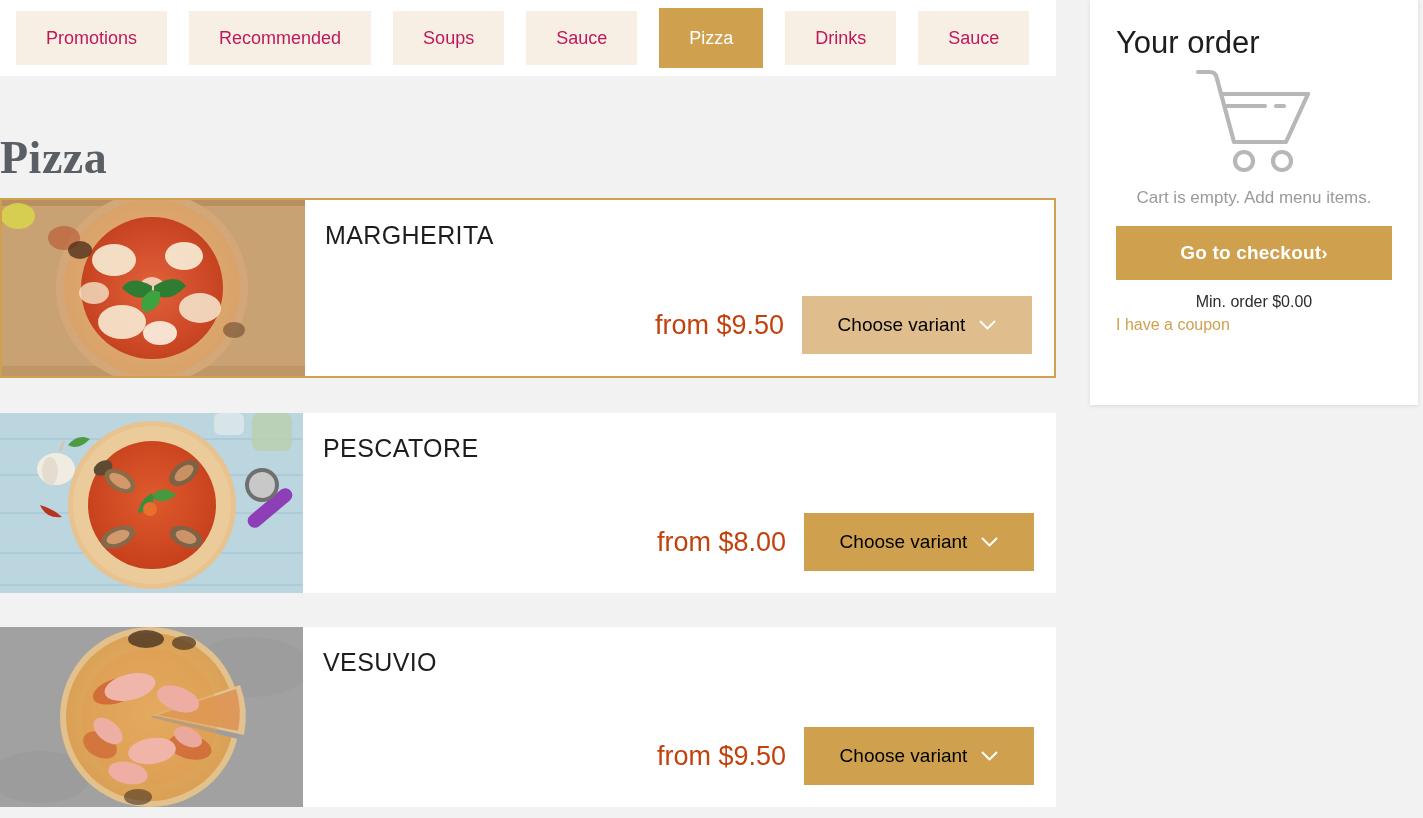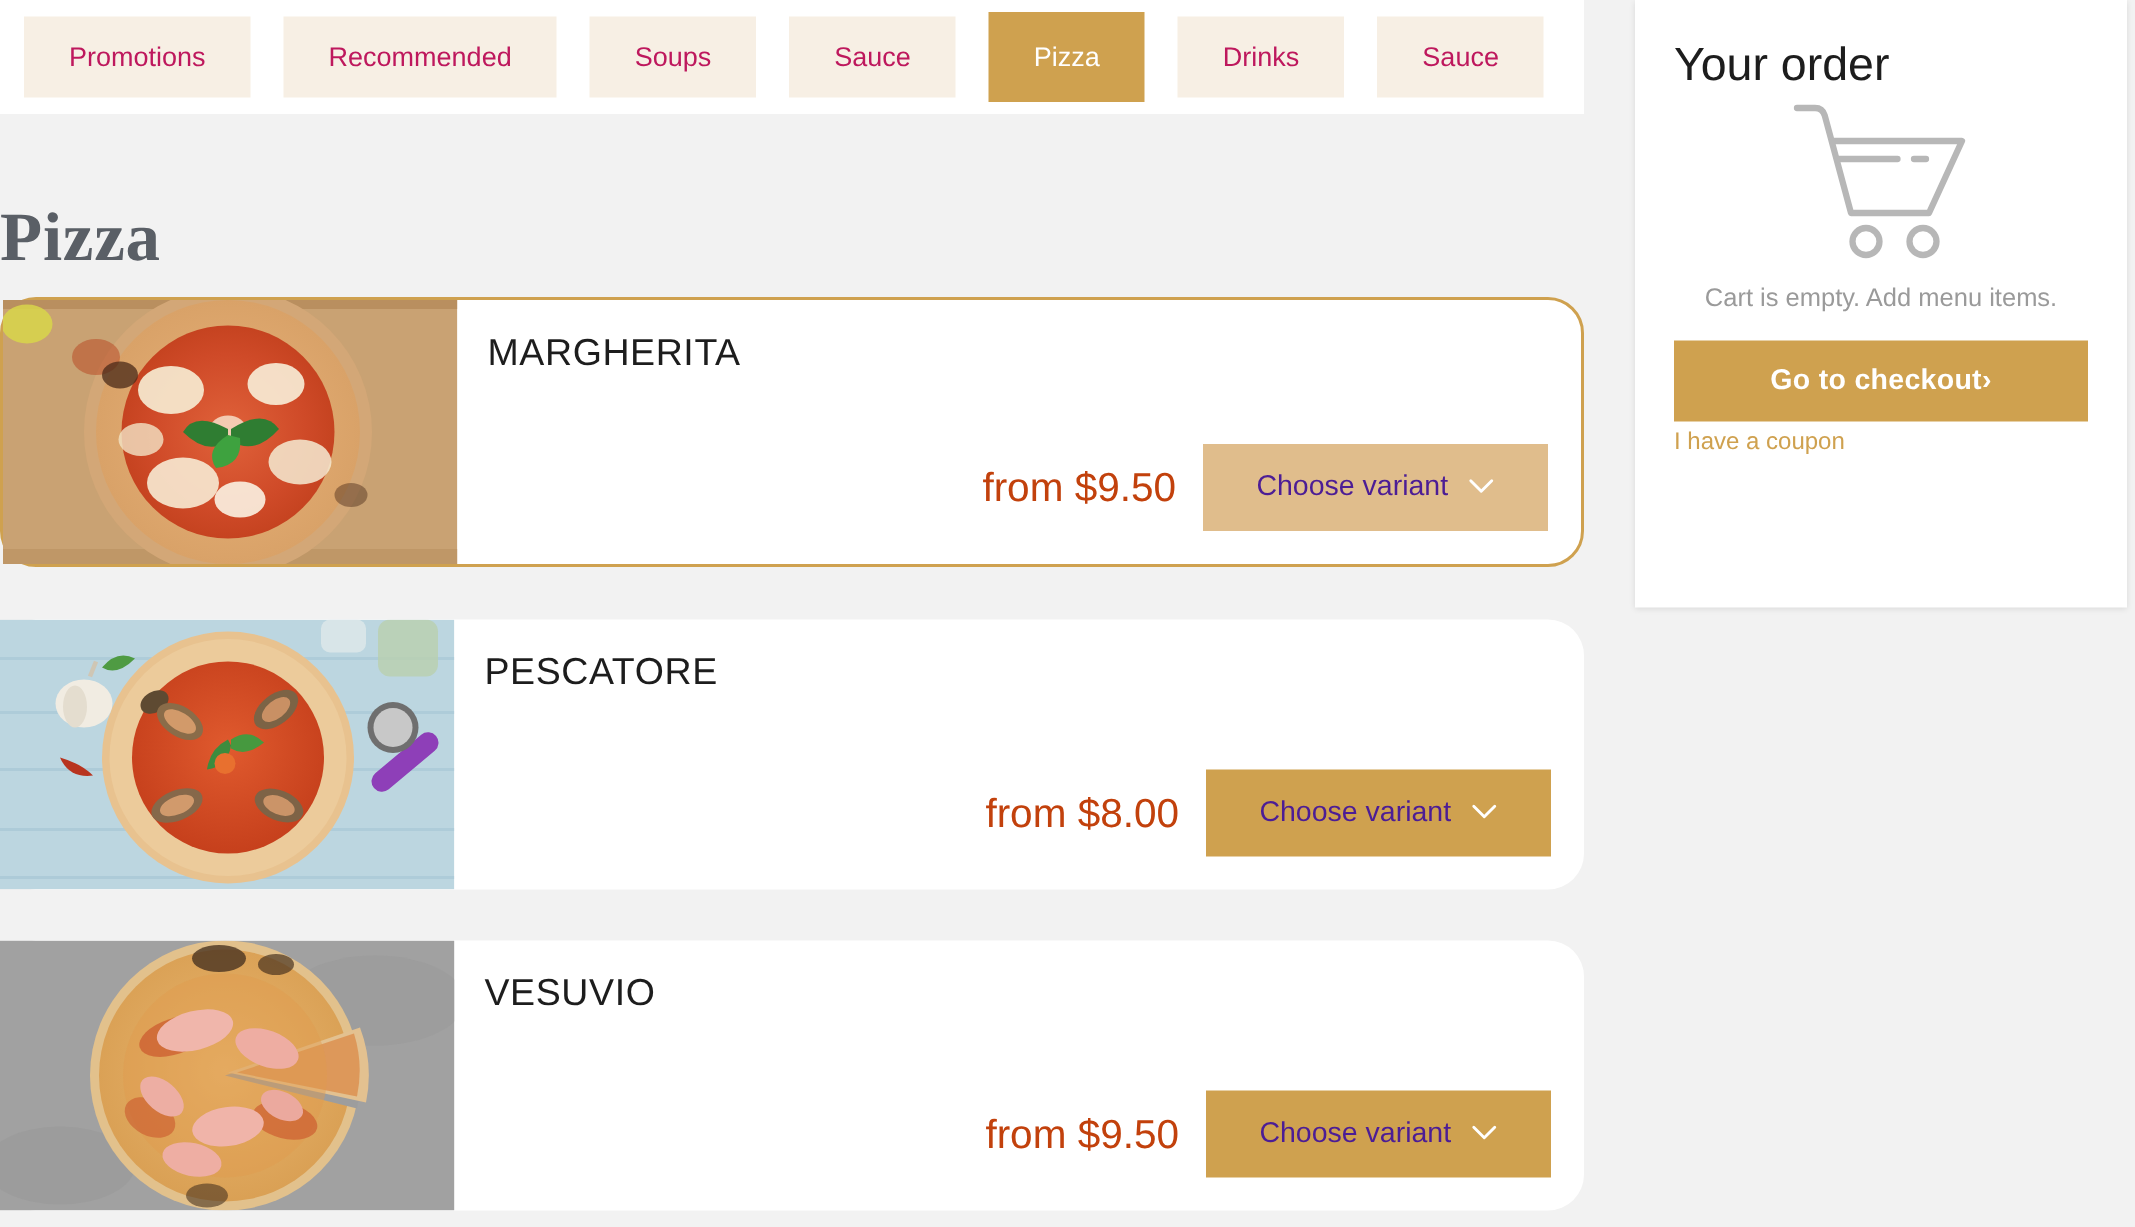--- a/index.html
+++ b/index.html
@@ -50,21 +50,20 @@
     letter-spacing: .5px;
     line-height: 1;
   }
 
   
   .card {
     position: absolute; left: 0;
     width: 1056px; height: 180px;
     background: #ffffff;
     display: flex;
-    border-radius: 24px;
   }
   .card.c0 { top: 198px; border: 2px solid #cfa14f; }
   .card.c1 { top: 413px; }
   .card.c2 { top: 627px; }
 
   .thumb {
     width: 303px; height: 100%;
     flex: 0 0 303px;
     position: relative;
     overflow: hidden;
@@ -90,21 +89,21 @@
   }
   .price-from {
     font-size: 27px;
     color: #c2410c;
     white-space: nowrap;
   }
   .variant-btn {
     height: 58px;
     min-width: 230px;
     background: #cfa14f;
-    color: #4c1d95;
+    color: #000000;
     font-size: 19px;
     display: flex; align-items: center; justify-content: center;
     gap: 14px;
     cursor: pointer;
     border: 0;
     font-family: "Liberation Sans", sans-serif;
     padding: 0 24px;
   }
   .variant-btn.hovered { background: #e0bd8c; }
   .chev { display: block; }
@@ -385,16 +384,17 @@
         </svg>
       </span>
     </div>
 
     <div class="cart-empty">Cart is empty. Add menu items.</div>
 
     <button class="checkout-btn">
       <span>Go to checkout</span><span>›</span>
     </button>
 
+    <div class="min-order">Min. order $0.00</div>
     <a class="coupon-link">I have a coupon</a>
   </div>
 
 </div>
 
 </body></html>

